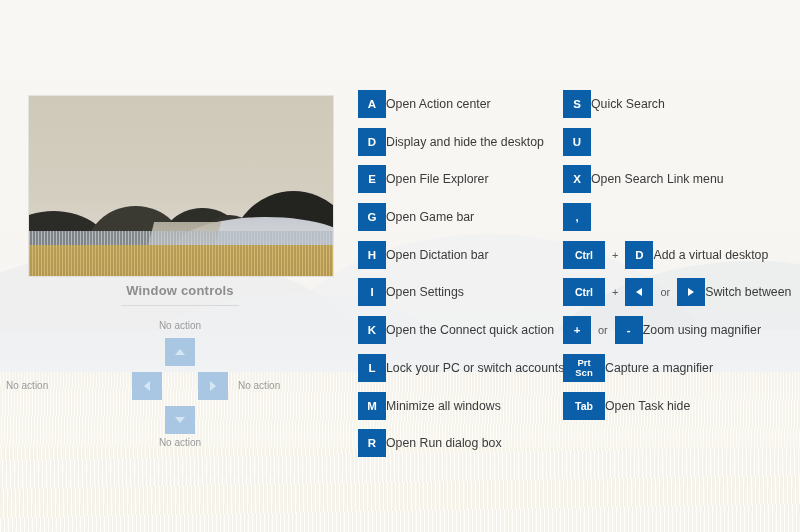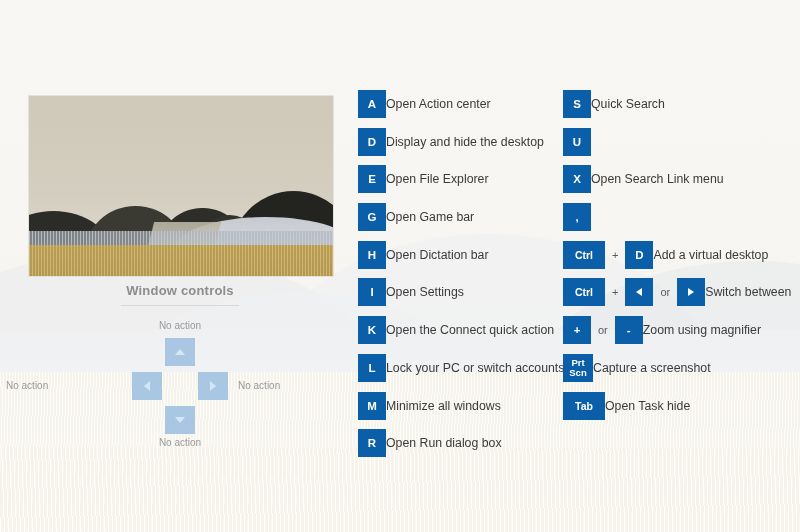--- a/index.html
+++ b/index.html
@@ -122,21 +122,21 @@
   .row{
     display:flex;align-items:center;height:32px;margin-bottom:5.7px;
   }
   .key{
     background:#0a5fa8;color:#ffffff;
     display:inline-flex;align-items:center;justify-content:center;
     font-weight:bold;flex:none;
   }
   .key.sq{width:28px;height:28px;font-size:11.5px;}
   .key.wide{min-width:34px;height:28px;font-size:10.5px;padding:0 4px;}
-  .key.two{width:30px;height:28px;font-size:9.5px;line-height:10px;text-align:center;}
+  .key.two{width:42px;height:28px;font-size:9.5px;line-height:10px;text-align:center;}
   .key .arrow{width:0;height:0;}
   .ar-left{border-top:4px solid transparent;border-bottom:4px solid transparent;border-right:6px solid #fff;}
   .ar-right{border-top:4px solid transparent;border-bottom:4px solid transparent;border-left:6px solid #fff;}
   .sep{
     color:#5a5a5a;font-size:11px;margin:0 7px;flex:none;
   }
   .desc{
     font-size:12.3px;color:#3a3a3a;white-space:nowrap;
   }
 </style>
@@ -271,21 +271,21 @@
       <div class="row">
         <span class="key sq">+</span>
         <span class="sep">or</span>
         <span class="key sq">-</span>
         <span class="desc">Zoom using magnifier</span>
       </div>
       <div class="row">
         <span class="key two">
           <span><span>Prt</span><br><span>Scn</span></span>
         </span>
-        <span class="desc">Capture a screenshot</span>
+        <span class="desc">Capture a magnifier</span>
       </div>
       <div class="row">
         <span class="key wide">Tab</span>
         <span class="desc">Open Task hide</span>
       </div>
     </div>
 
 </div>
 
 </body></html>

